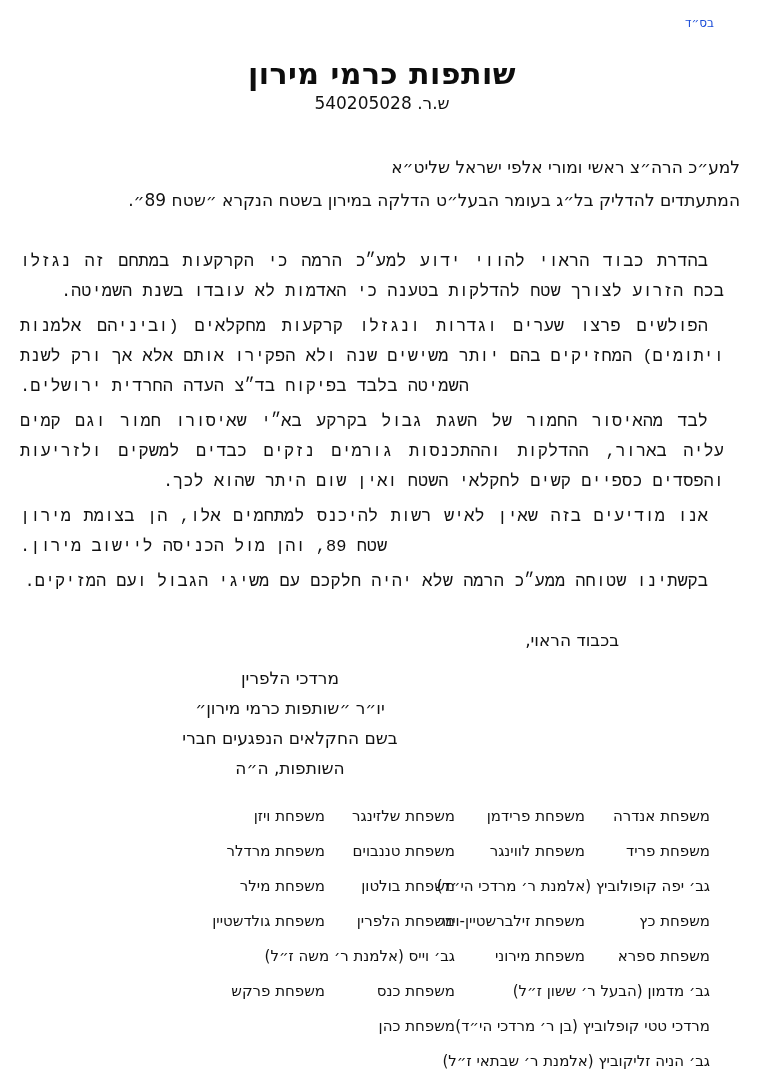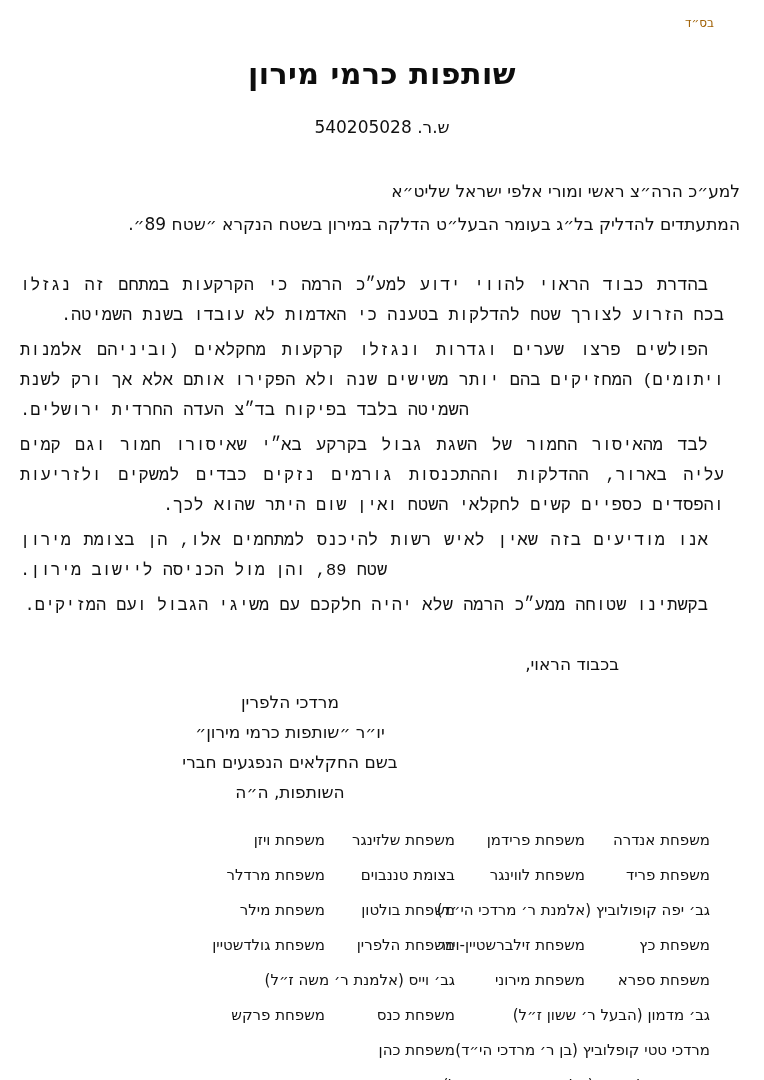--- a/index.html
+++ b/index.html
@@ -9,31 +9,31 @@
     margin:0 auto;
     background:#ffffff;
     color:#111111;
     font-family:"DejaVu Sans","Liberation Sans",sans-serif;
     direction:rtl;
     overflow:hidden;
     box-sizing:border-box;
   }
   .bsd{
     position:absolute;top:16px;right:50px;
-    font-size:12px;color:#a16207;
+    font-size:12px;color:#1d4ed8;
   }
   .title{
     margin:56px 0 0 0;
     text-align:center;
     font-size:30px;font-weight:bold;
     letter-spacing:0.5px;
     color:#0d0d0d;
   }
   .reg{
-    margin-top:26px;
+    margin-top:2px;
     text-align:center;
     font-size:17px;
     direction:rtl;
   }
   .recipient{
     margin:38px 24px 0 20px;
     font-size:17px;line-height:33px;
     text-align:right;
   }
   .body-text{
@@ -107,21 +107,21 @@
 
   <div class="families">
 
     <div class="cell">משפחת אנדרה</div>
     <div class="cell">משפחת פרידמן</div>
     <div class="cell">משפחת שלזינגר</div>
     <div class="cell">משפחת ויזן</div>
 
     <div class="cell">משפחת פריד</div>
     <div class="cell">משפחת לווינגר</div>
-    <div class="cell">בצומת טננבוים</div>
+    <div class="cell">משפחת טננבוים</div>
     <div class="cell">משפחת מרדלר</div>
 
     <div class="cell w2">גב׳ יפה קופולוביץ (אלמנת ר׳ מרדכי הי״ד)</div>
     <div class="cell">משפחת בולטון</div>
     <div class="cell">משפחת מילר</div>
 
     <div class="cell">משפחת כץ</div>
     <div class="cell">משפחת זילברשטיין-וינר</div>
     <div class="cell">משפחת הלפרין</div>
     <div class="cell">משפחת גולדשטיין</div>

